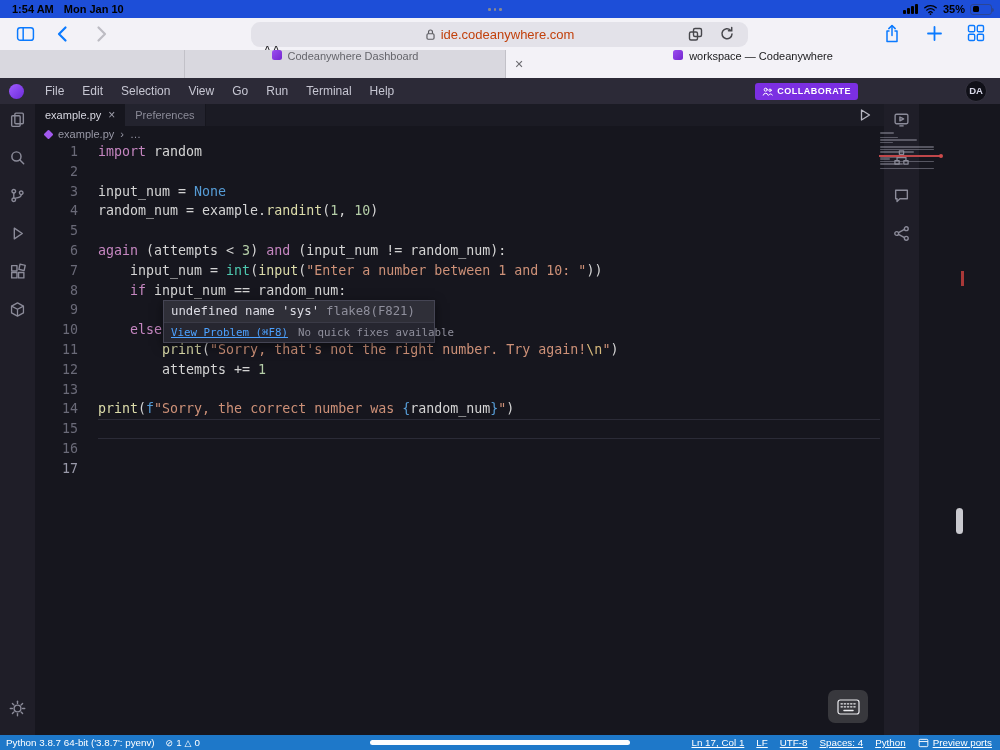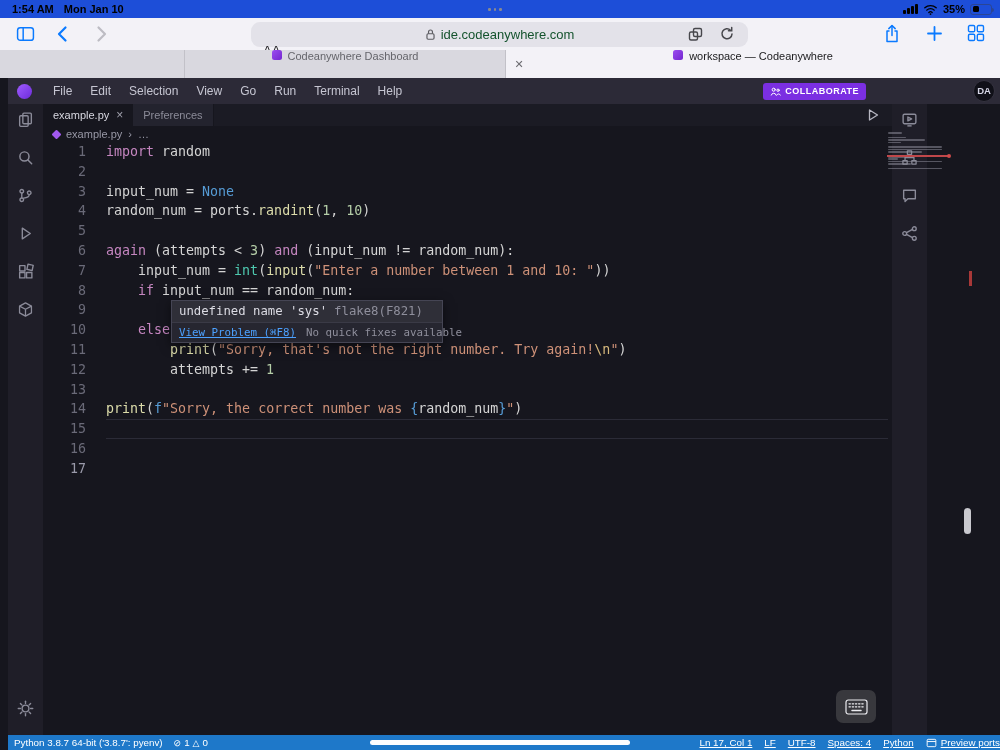--- a/index.html
+++ b/index.html
@@ -21,34 +21,34 @@
   .cellbars { display:flex; align-items:flex-end; gap:1.5px; height:10px; }
   .cellbars i { width:2.5px; background:#000; border-radius:1px; display:block; }
 
   
   .sbar { position:absolute; left:0; top:18px; width:1000px; height:32px; background:#f3f2f7; }
   .sbtn { position:absolute; background:none; border:0; padding:0; cursor:default; color:#0a7aff; }
   .sbtn.dis { color:#bdbcc3; }
   .pill { position:absolute; left:251px; top:4px; width:497px; height:25px; background:#e3e2e9; border-radius:9px; }
   .pill .aa { position:absolute; left:12px; top:0; line-height:25px; font-size:13px; color:#1c1c1e; }
   .pill .mid { position:absolute; left:0; right:0; top:0; height:24px; display:flex; align-items:center; justify-content:center; gap:5px;
-               font-size:13px; color:#14532d; }
+               font-size:13px; color:#c2410c; }
   .pill .picon { position:absolute; top:4px; color:#47474c; background:none; border:0; }
 
   
   .stabs { position:absolute; left:0; top:50px; width:1000px; height:28px; background:#d9d8df; }
   .stab { position:absolute; top:0; height:28px; display:flex; align-items:flex-start; justify-content:center; gap:6px; font-size:11px; }
   .stab.inact { left:184px; width:322px; color:#65656b; border-left:1px solid #c2c1c8; border-right:1px solid #c2c1c8; }
   .stab.act { left:506px; width:494px; background:#f3f2f7; color:#1b1b1d; }
   .favicon { width:10px; height:10px; border-radius:2.5px; background:linear-gradient(135deg,#9b4df0,#7426d0); flex:0 0 auto; }
   .tclose { position:absolute; left:6px; top:7px; width:14px; height:14px; border:0; background:none; color:#6b6b70;
             font-size:11px; line-height:14px; text-align:center; padding:0; }
 
   
-  .ide { position:absolute; left:8px; top:78px; width:919px; height:672px; background:#f9a8d4; }
+  .ide { position:absolute; left:0; top:78px; width:919px; height:672px; background:#f9a8d4; }
 
   .menubar { position:absolute; left:0; top:0; width:1000px; height:26px; background:#2c2a37; display:flex; align-items:center; }
   .mlogo { width:15px; height:15px; border-radius:50%; background:linear-gradient(135deg,#a05cff,#6c2bd9); margin:0 12px 0 9px; flex:0 0 auto; }
   .mitem { padding:0 9px; font-size:12px; color:#c6c6d2; line-height:26px; }
   .collab { position:absolute; right:142px; top:4.5px; height:17px; display:flex; align-items:center; gap:4px; padding:0 7px;
             background:#7b2fe2; border:0; border-radius:3px; color:#fff; font-size:9px; font-weight:700; letter-spacing:.5px; }
   .avatar { position:absolute; right:13px; top:1.5px; width:22px; height:22px; border-radius:50%; background:#101018;
             border:1px solid #34323f; color:#d6d6e6; font-size:9.5px; font-weight:700;
             display:flex; align-items:center; justify-content:center; }
 
@@ -385,21 +385,21 @@
             <div class="ln">13</div>
             <div class="ln">14</div>
             <div class="ln">15</div>
             <div class="ln">16</div>
             <div class="ln ln-cur">17</div>
           </div>
         <div class="codelines">
             <div class="crow"><span class="tk-kw">import</span><span class="tk-fg"> random</span></div>
             <div class="crow"></div>
             <div class="crow"><span class="tk-fg">input_num = </span><span class="tk-const">None</span></div>
-            <div class="crow"><span class="tk-fg">random_num = ports.</span><span class="tk-fn">randint</span><span class="tk-fg">(</span><span class="tk-num">1</span><span class="tk-fg">, </span><span class="tk-num">10</span><span class="tk-fg">)</span></div>
+            <div class="crow"><span class="tk-fg">random_num = example.</span><span class="tk-fn">randint</span><span class="tk-fg">(</span><span class="tk-num">1</span><span class="tk-fg">, </span><span class="tk-num">10</span><span class="tk-fg">)</span></div>
             <div class="crow"></div>
             <div class="crow"><span class="tk-kw">again</span><span class="tk-fg"> (attempts &lt; </span><span class="tk-num">3</span><span class="tk-fg">) </span><span class="tk-kw">and</span><span class="tk-fg"> (input_num != random_num):</span></div>
             <div class="crow"><span class="tk-fg">    input_num = </span><span class="tk-type">int</span><span class="tk-fg">(</span><span class="tk-fn">input</span><span class="tk-fg">(</span><span class="tk-str">"Enter a number between 1 and 10: "</span><span class="tk-fg">))</span></div>
             <div class="crow"><span class="tk-fg">    </span><span class="tk-kw">if</span><span class="tk-fg"> input_num == random_num:</span></div>
             <div class="crow"></div>
             <div class="crow"><span class="tk-fg">    </span><span class="tk-kw">else</span><span class="tk-fg">:</span></div>
             <div class="crow"><span class="tk-fg">        </span><span class="tk-fn">print</span><span class="tk-fg">(</span><span class="tk-str">"Sorry, that's not the right number. Try again!</span><span class="tk-esc">\n</span><span class="tk-str">"</span><span class="tk-fg">)</span></div>
             <div class="crow"><span class="tk-fg">        attempts += </span><span class="tk-num">1</span></div>
             <div class="crow"></div>
             <div class="crow"><span class="tk-fn">print</span><span class="tk-fg">(</span><span class="tk-const">f</span><span class="tk-str">"Sorry, the correct number was </span><span class="tk-const">{</span><span class="tk-fg">random_num</span><span class="tk-const">}</span><span class="tk-str">"</span><span class="tk-fg">)</span></div>

